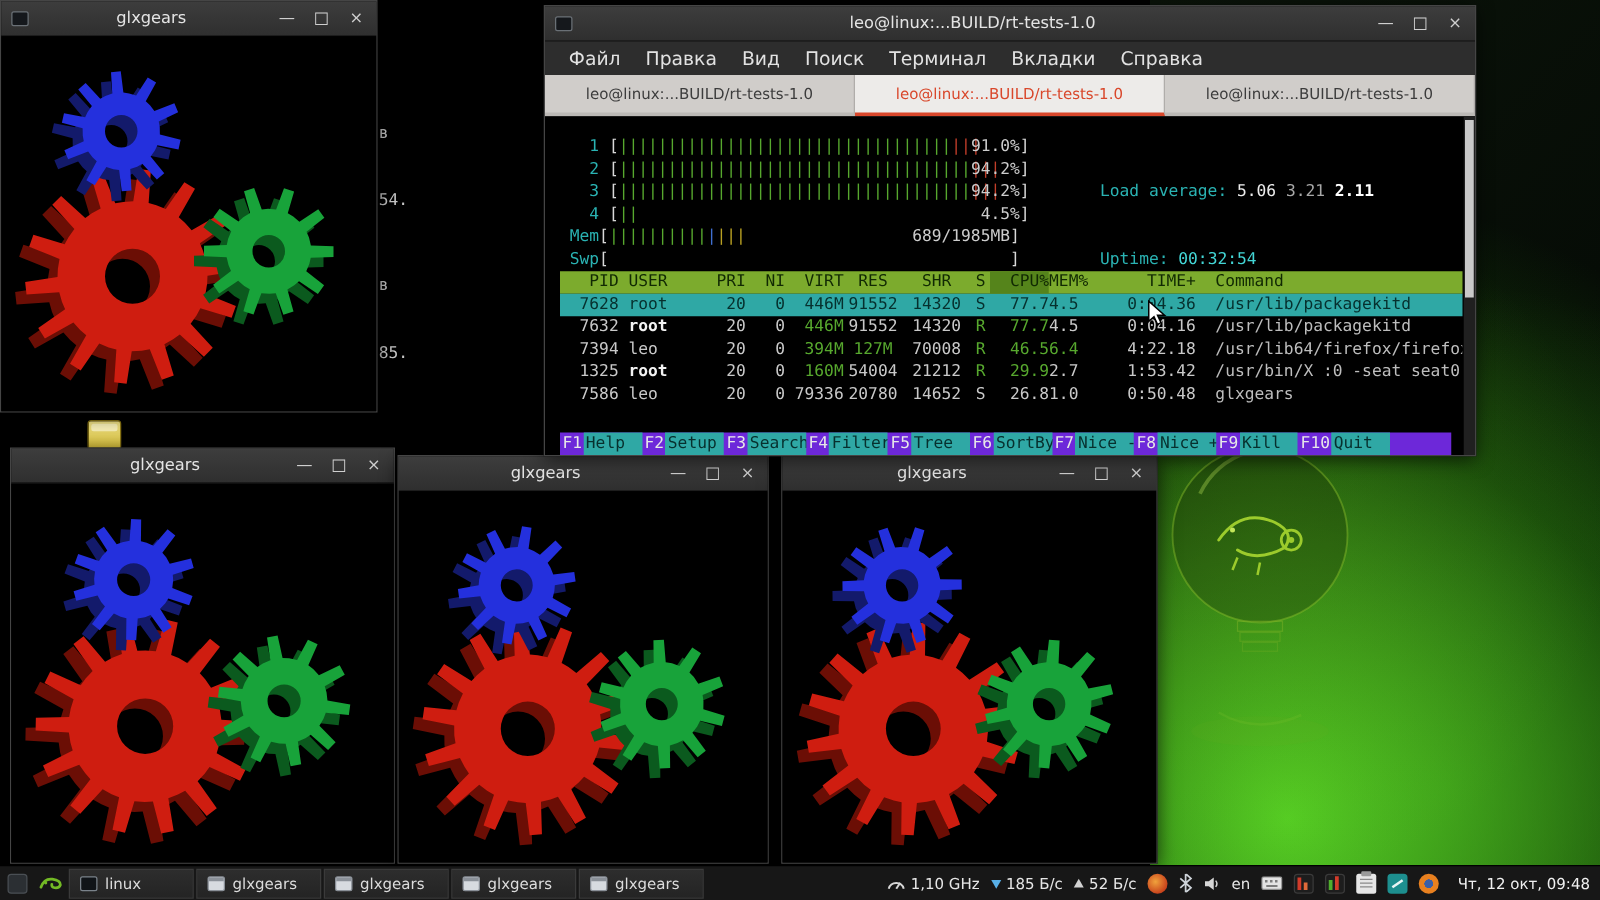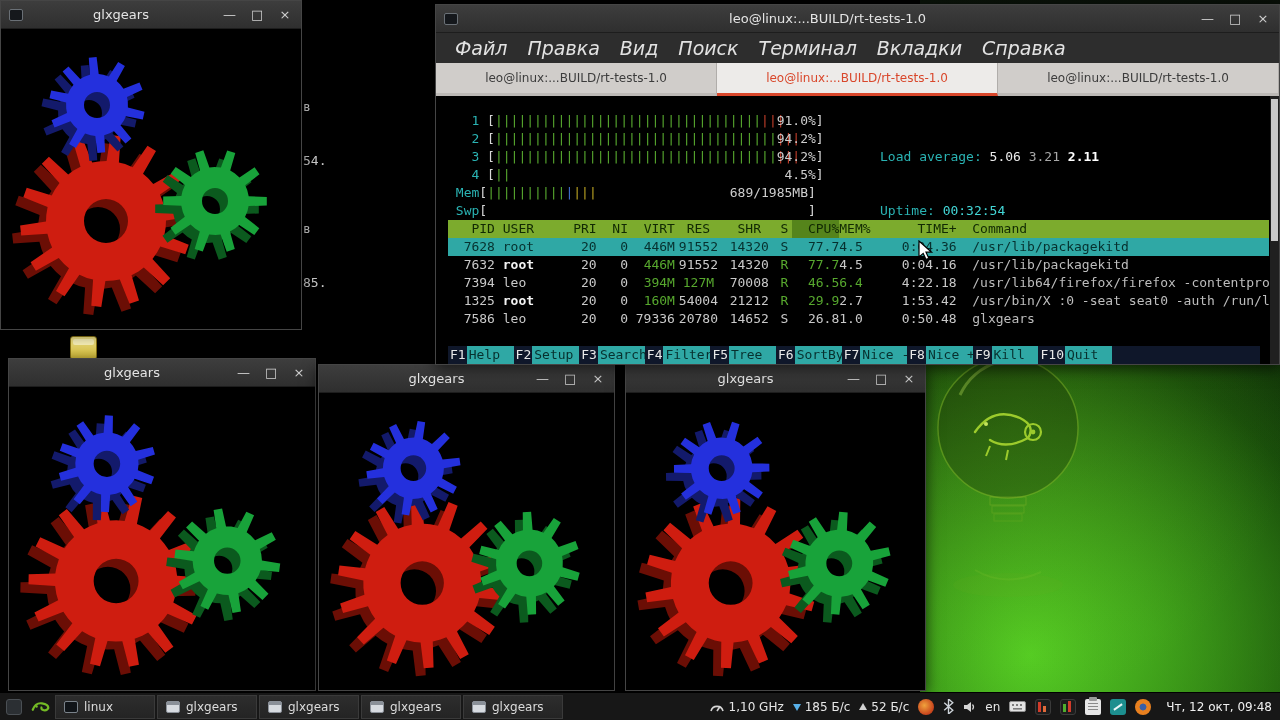--- a/index.html
+++ b/index.html
@@ -34,23 +34,23 @@
   .gears-body{position:absolute;left:0;right:0;top:28px;bottom:0;background:#000;overflow:hidden;}
   .gears-body svg{width:100%;height:100%;display:block;}
 
   
   #gw1{left:0;top:0;width:302px;height:330px;}
   #gw2{left:8px;top:358px;width:308px;height:333px;}
   #gw3{left:318px;top:364px;width:297px;height:327px;}
   #gw4{left:625px;top:364px;width:301px;height:327px;}
 
   
-  .terminal{left:435px;top:4px;width:845px;height:361px;display:flex;flex-direction:column;z-index:3;}
+  .terminal{left:435px;top:4px;width:746px;height:361px;display:flex;flex-direction:column;z-index:3;}
   .menubar{flex:0 0 27px;background:#2d2d2d;display:flex;align-items:center;padding-left:10px;gap:2px;}
-  .menubar .mi{color:#e2e2e2;font-size:19px;padding:4px 9px;font-style:italic;}
+  .menubar .mi{color:#e2e2e2;font-size:15px;padding:4px 9px;}
   .tabbar{flex:0 0 33px;background:#c9c6c3;display:flex;}
   .tab{flex:1;display:flex;align-items:center;justify-content:center;font-size:12px;color:#3c3c3c;
     background:#d0cdca;border-right:1px solid #b0adaa;border-bottom:3px solid #bcb9b6;
     white-space:nowrap;overflow:hidden;}
   .tab.active{background:#edebe9;color:#d9472b;border-bottom:3px solid #d9472b;}
   .term-body{flex:1;position:relative;background:#000;overflow:hidden;}
   .term-scroll{position:absolute;right:0;top:0;bottom:0;width:9px;background:#202020;}
   .term-thumb{position:absolute;left:1px;right:1px;top:3px;height:142px;background:#c9c9c9;}
 
   .htop{position:absolute;left:12px;right:10px;top:0;bottom:0;font:13px/18px "DejaVu Sans Mono",monospace;color:#c9c9c9;}
@@ -69,21 +69,21 @@
   .hrow{background:#7cab2d;color:#112903;}
   .hrow .sortcol{background:#55841b;}
   .sel{background:#2fa8a5;}
   .sel div{color:#06302e !important;font-weight:normal !important;}
   .c1{width:6ch;text-align:right;} .c2{width:9ch;padding-left:1ch;} .c3{width:4ch;text-align:right;}
   .c4{width:4ch;text-align:right;} .c5{width:6ch;text-align:right;} .c6{width:6ch;text-align:center;}
   .c7{width:7ch;text-align:center;} .c8{width:2ch;text-align:center;} .c9{width:6ch;text-align:right;}
   .c10{width:6ch;text-align:left;} .c11{width:9ch;text-align:right;} .c12{flex:1;padding-left:2ch;overflow:hidden;}
   .g{color:#57a82e;} .wb{color:#f2f2f2;font-weight:bold;} .cmd{color:#bdbdbd;}
 
-  .fnbar{position:absolute;left:0;right:9px;bottom:0;height:18px;display:flex;font:13px/18px "DejaVu Sans Mono",monospace;background:#0f172a;}
+  .fnbar{position:absolute;left:0;right:9px;bottom:0;height:18px;display:flex;font:13px/18px "DejaVu Sans Mono",monospace;background:#6d28d9;}
   .fn{display:flex;}
   .fn .k{color:#e8e8e8;padding:0 1px 0 2px;}
   .fn .l{width:6ch;background:#2fa8a5;color:#07302e;padding-left:2px;overflow:hidden;white-space:pre;}
 
   .cursor{position:absolute;left:918px;top:240px;z-index:9;}
 
   
   .taskbar{position:absolute;left:0;bottom:0;width:1280px;height:28px;background:#171717;border-top:1px solid #000;
     display:flex;align-items:center;z-index:8;color:#e6e6e6;font-size:12px;}
   .tb-btn{width:27px;height:26px;display:flex;align-items:center;justify-content:center;}

